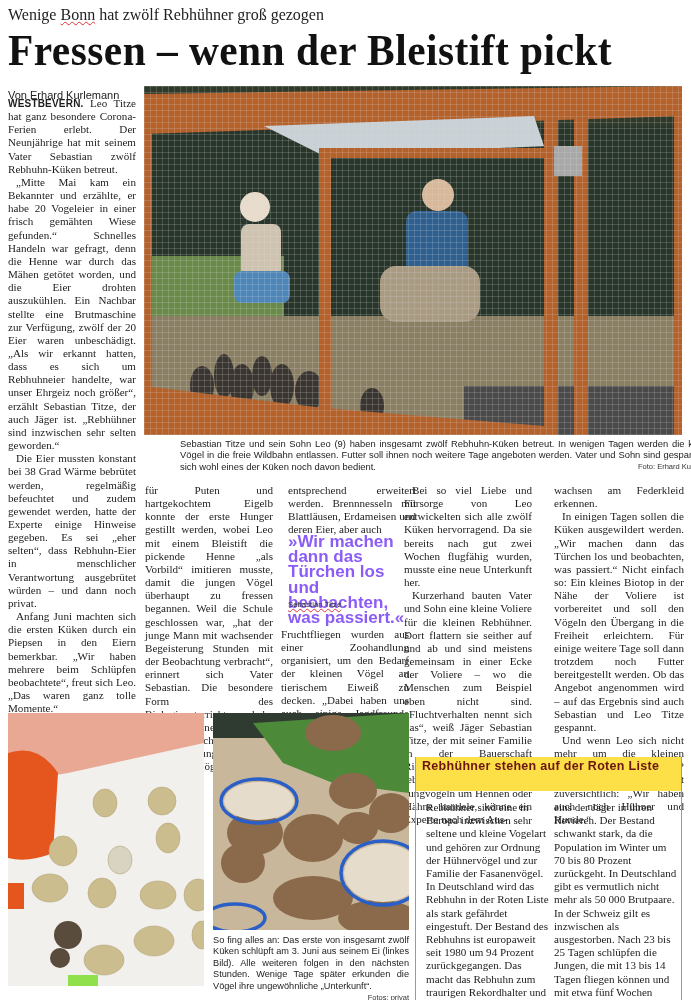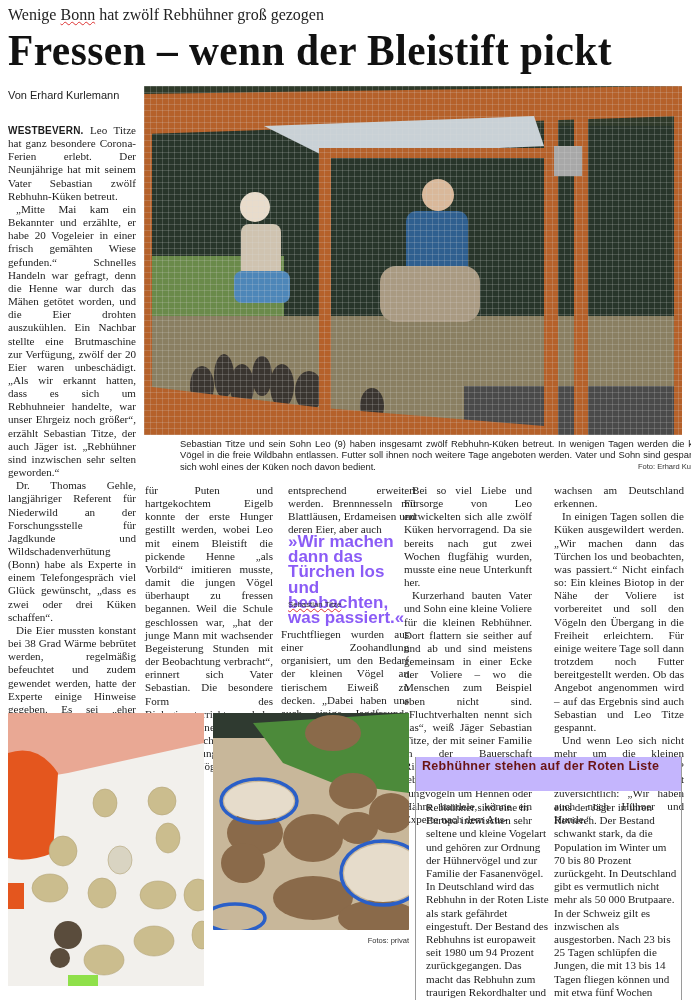--- a/index.html
+++ b/index.html
@@ -17,21 +17,21 @@
   .dateline { font-family: "Liberation Sans", sans-serif; font-weight: bold; font-size: 10px; letter-spacing: 0.2px; }
 
   .photo { position: absolute; overflow: hidden; }
   .caption { position: absolute; font-family: "Liberation Sans", sans-serif; font-size: 9.4px; line-height: 11.4px; color: #222; text-align: justify; }
   .credit { float: right; font-size: 7.5px; color: #333; margin-left: 6px; }
 
   .quote { position: absolute; left: 288px; top: 534px; width: 130px; font-family: "Liberation Sans", sans-serif; font-weight: bold; font-size: 17px; line-height: 15.2px; color: #8b5cf6; }
   .quote-author { position: absolute; left: 288px; top: 600px; font-family: "Liberation Sans", sans-serif; font-size: 7.8px; color: #333; }
 
   .infobox { position: absolute; left: 415px; top: 757px; width: 267px; height: 243px; border-left: 1px solid #9a9a9a; border-right: 1px solid #9a9a9a; }
-  .infobox-head { height: 34px; background: #c4b5fd; padding: 2px 6px; font-family: "Liberation Sans", sans-serif; font-weight: bold; font-size: 12.5px; color: #6a1414; letter-spacing: 0.3px; }
+  .infobox-head { height: 34px; background: #fde047; padding: 2px 6px; font-family: "Liberation Sans", sans-serif; font-weight: bold; font-size: 12.5px; color: #6a1414; letter-spacing: 0.3px; }
   .infobox-col { position: absolute; top: 44px; font-family: "Liberation Serif", serif; font-size: 11.1px; line-height: 13.2px; color: #1c1c1c; }
 
   svg { display: block; }
 </style>
 </head>
 <body>
 
 <div class="kicker"><span>Wenige </span><span class="underline-red">Bonn</span><span> hat zwölf Rebhühner groß gezogen</span></div>
 <div class="headline">Fressen – wenn der Bleistift pickt</div>
 <div class="byline">Von Erhard Kurlemann</div>
@@ -81,24 +81,23 @@
     </g>
     <rect x="410" y="60" width="28" height="30" fill="#a8a8a8"></rect>
     <rect width="538" height="349" fill="url(#mesh)"></rect>
   </svg>
 </div>
 <div class="caption" style="left:156px; top:438px; width:538px;margin-left:24px;">
   <span>Sebastian Titze und sein Sohn Leo (9) haben insgesamt zwölf Rebhuhn-Küken betreut. In wenigen Tagen werden die kleinen Vögel in die freie Wildbahn entlassen. Futter soll ihnen noch weitere Tage angeboten werden. Vater und Sohn sind gespannt, ob sich wohl eines der Küken noch davon bedient.</span>
   <span class="credit">Foto: Erhard Kurlemann</span>
 </div>
 
-<div class="col" style="left:8px; top:124px; width:128px;">
+<div class="col" style="left:8px; top:97px; width:128px;">
   <p class="first"><span class="dateline">WESTBEVERN.</span><span> Leo Titze hat ganz besondere Corona-Ferien erlebt. Der Neunjährige hat mit seinem Vater Sebastian zwölf Rebhuhn-Küken betreut.</span></p>
   <p>„Mitte Mai kam ein Bekannter und erzählte, er habe 20 Vogeleier in einer frisch gemähten Wiese gefunden.“ Schnelles Handeln war gefragt, denn die Henne war durch das Mähen getötet worden, und die Eier drohten auszukühlen. Ein Nachbar stellte eine Brutmaschine zur Verfügung, zwölf der 20 Eier waren unbeschädigt. „Als wir erkannt hatten, dass es sich um Rebhuhneier handelte, war unser Ehrgeiz noch größer“, erzählt Sebastian Titze, der auch Jäger ist. „Rebhühner sind inzwischen sehr selten geworden.“</p>
-  <p>Dr. Thomas Gehle, langjähriger Referent für Niederwild an der Forschungsstelle für Jagdkunde und Wildschadenverhütung (Bonn) habe als Experte in einem Telefongespräch viel Glück gewünscht, „dass es zwei oder drei Küken schaffen“.</p>
   <p>Die Eier mussten konstant bei 38 Grad Wärme bebrütet werden, regelmäßig befeuchtet und zudem gewendet werden, hatte der Experte einige Hinweise gegeben. Es sei „eher selten“, dass Rebhuhn-Eier in menschlicher Verantwortung ausgebrütet würden – und dann noch privat.</p>
   <p>Anfang Juni machten sich die ersten Küken durch ein Piepsen in den Eiern bemerkbar. „Wir haben mehrere beim Schlüpfen beobachtete“, freut sich Leo. „Das waren ganz tolle Momente.“</p>
   <p>Danach begann die eigentliche Arbeit. Mit Kükenfutter</p>
 </div>
 
 <div class="col" style="left:145px; top:484px; width:128px;">
   <p class="first">für Puten und hartgekochtem Eigelb konnte der erste Hunger gestillt werden, wobei Leo mit einem Bleistift die pickende Henne „als Vorbild“ imitieren musste, damit die jungen Vögel überhaupt zu fressen begannen. Weil die Schule geschlossen war, „hat der junge Mann mit wachsender Begeisterung Stunden mit der Beobachtung verbracht“, erinnert sich Vater Sebastian. Die besondere Form des Biologieunterrichts habe nicht nur seinem Sohn viel Freude gebracht.</p>
   <p>Die Nahrungspalette für die kleinen Vögel musste</p>
 </div>
 
@@ -110,21 +109,21 @@
 <div class="col" style="left:281px; top:628px; width:128px;">
   <p class="first">Fruchtfliegen wurden aus einer Zoohandlung organisiert, um den Bedarf der kleinen Vögel an tierischem Eiweiß zu decken. „Dabei haben uns auch einige Jagdfreunde unterstützt.“</p>
 </div>
 
 <div class="col" style="left:404px; top:484px; width:128px;">
   <p>Bei so viel Liebe und Fürsorge von Leo entwickelten sich alle zwölf Küken hervorragend. Da sie bereits nach gut zwei Wochen flugfähig wurden, musste eine neue Unterkunft her.</p>
   <p>Kurzerhand bauten Vater und Sohn eine kleine Voliere für die kleinen Rebhühner. Dort flattern sie seither auf und ab und sind meistens gemeinsam in einer Ecke der Voliere – wo die Menschen zum Beispiel eben nicht sind. „Fluchtverhalten nennt sich das“, weiß Jäger Sebastian Titze, der mit seiner Familie in der Bauerschaft Riehenhaar in Westbevern lebt. Ob es sich bei den Jungvögeln um Hennen oder Hähne handele, könne ein Experte nach dem Aus-</p>
 </div>
 
 <div class="col" style="left:554px; top:484px; width:130px;">
-  <p class="first">wachsen am Deutschland erkennen.</p>
+  <p class="first">wachsen am Federkleid erkennen.</p>
   <p>In einigen Tagen sollen die Küken ausgewildert werden. „Wir machen dann das Türchen los und beobachten, was passiert.“ Nicht einfach so: Ein kleines Biotop in der Nähe der Voliere ist vorbereitet und soll den Vögeln den Übergang in die Freiheit erleichtern. Für einige weitere Tage soll dann trotzdem noch Futter bereitgestellt werden. Ob das Angebot angenommen wird – auf das Ergebnis sind auch Sebastian und Leo Titze gespannt.</p>
   <p>Und wenn Leo sich nicht mehr um die kleinen Rebhühner kümmern muss? Vater Sebastian ist zuversichtlich: „Wir haben auch noch Hühner und Hunde.“</p>
 </div>
 
 <div class="photo" style="left:8px; top:713px; width:196px; height:273px;" title="Rebhuhn-Eier auf einem weißen Tuch, ein geschlüpftes Küken">
   <svg width="196" height="273" viewBox="0 0 196 273">
     <rect width="196" height="273" fill="#f2f0ec"></rect>
     <polygon points="0,0 196,0 196,30 60,60 0,70" fill="#e9a894"></polygon>
     <path d="M0 40 Q30 30 50 60 L45 140 Q20 150 0 145 Z" fill="#e4561e"></path>
     <rect x="0" y="170" width="16" height="26" fill="#e4561e"></rect>
@@ -167,20 +166,21 @@
     <g fill="none" stroke="#2a5fc8" stroke-width="3.5">
       <ellipse cx="46" cy="88" rx="38" ry="22"></ellipse>
       <ellipse cx="170" cy="160" rx="42" ry="32"></ellipse>
       <ellipse cx="22" cy="205" rx="30" ry="14"></ellipse>
     </g>
     <ellipse cx="46" cy="88" rx="35" ry="19" fill="#e6dccb"></ellipse>
     <ellipse cx="170" cy="160" rx="39" ry="29" fill="#e6dccb"></ellipse>
   </svg>
 </div>
 <div class="caption" style="left:213px; top:935px; width:196px; font-size:9.2px; line-height:11.4px;">
+  <span>So fing alles an: Das erste von insgesamt zwölf Küken schlüpft am 3. Juni aus seinem Ei (linkes Bild). Alle weiteren folgen in den nächsten Stunden. Wenige Tage später erkunden die Vögel ihre ungewöhnliche „Unterkunft“.</span>
   <span class="credit">Fotos: privat</span>
 </div>
 
 <div class="infobox">
   <div class="infobox-head">Rebhühner stehen auf der Roten Liste</div>
   <div class="infobox-col" style="left:10px; width:124px;">Rebhühner sind eine in Europa inzwischen sehr seltene und kleine Vogelart und gehören zur Ordnung der Hühnervögel und zur Familie der Fasanenvögel. In Deutschland wird das Rebhuhn in der Roten Liste als stark gefährdet eingestuft. Der Bestand des Rebhuhns ist europaweit seit 1980 um 94 Prozent zurückgegangen. Das macht das Rebhuhn zum traurigen Rekordhalter und zum Schutzobjekt Nummer</div>
   <div class="infobox-col" style="left:138px; width:126px;">
     <span>eins der Jäger in ihren Revieren. Der Bestand schwankt stark, da die Population im Winter um 70 bis 80 Prozent zurückgeht. In Deutschland gibt es vermutlich nicht mehr als 50 000 Brutpaare. In der Schweiz gilt es inzwischen als ausgestorben. Nach 23 bis 25 Tagen schlüpfen die Jungen, die mit 13 bis 14 Tagen fliegen können und mit etwa fünf Wochen selbstständig sind.</span>
     
   </div>

